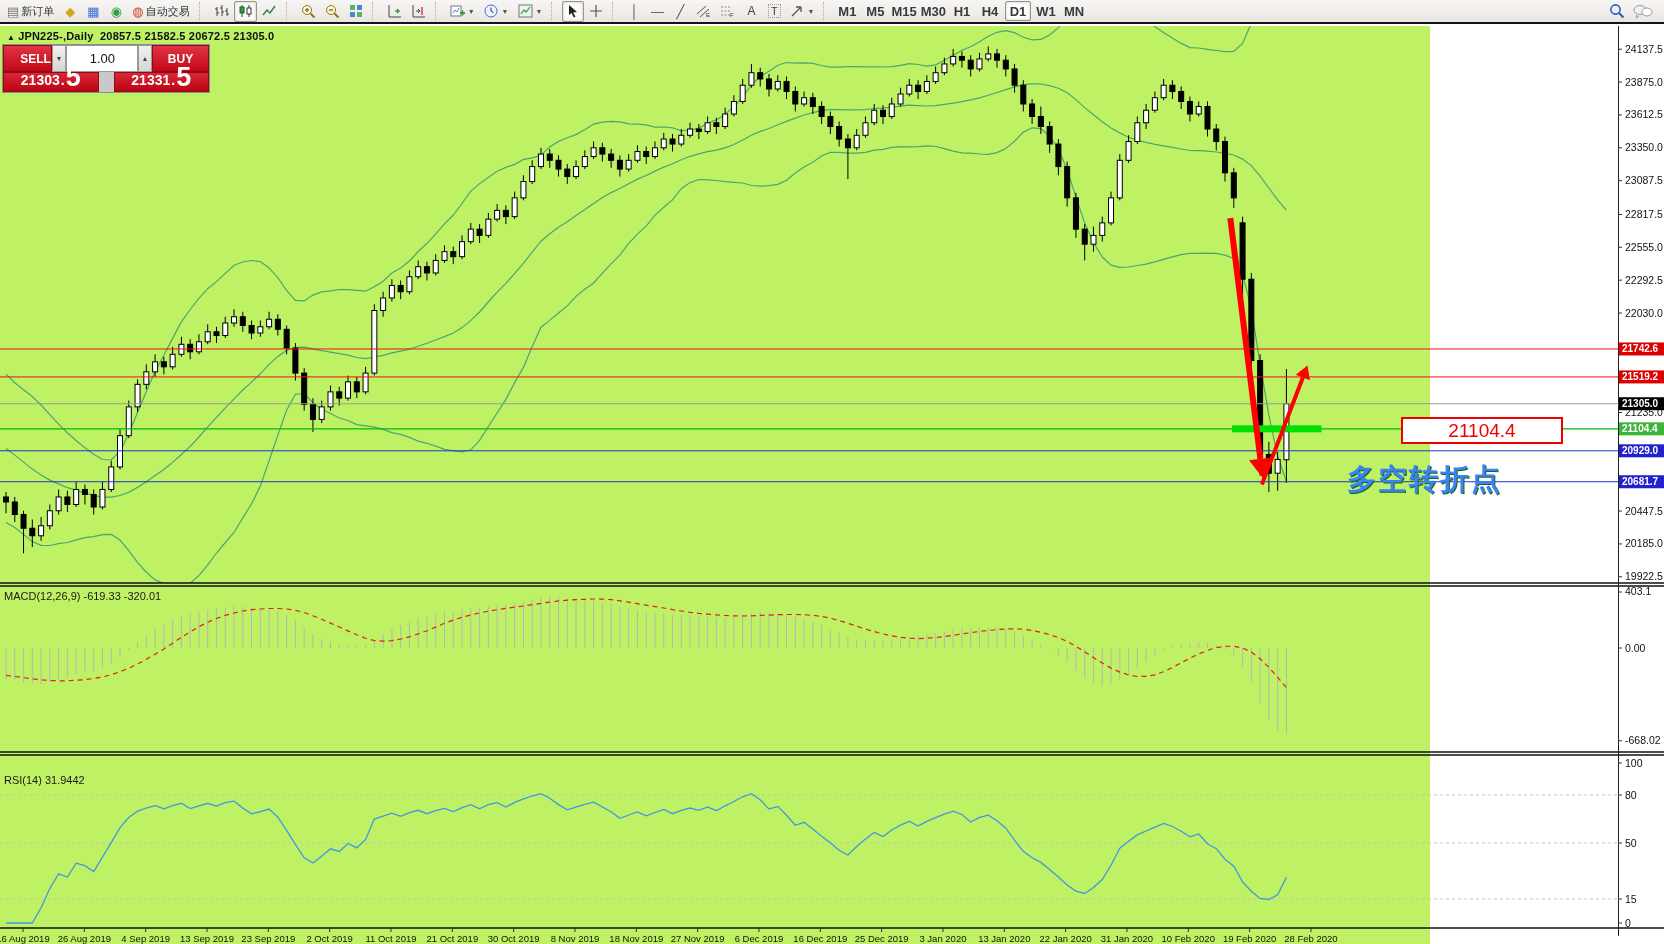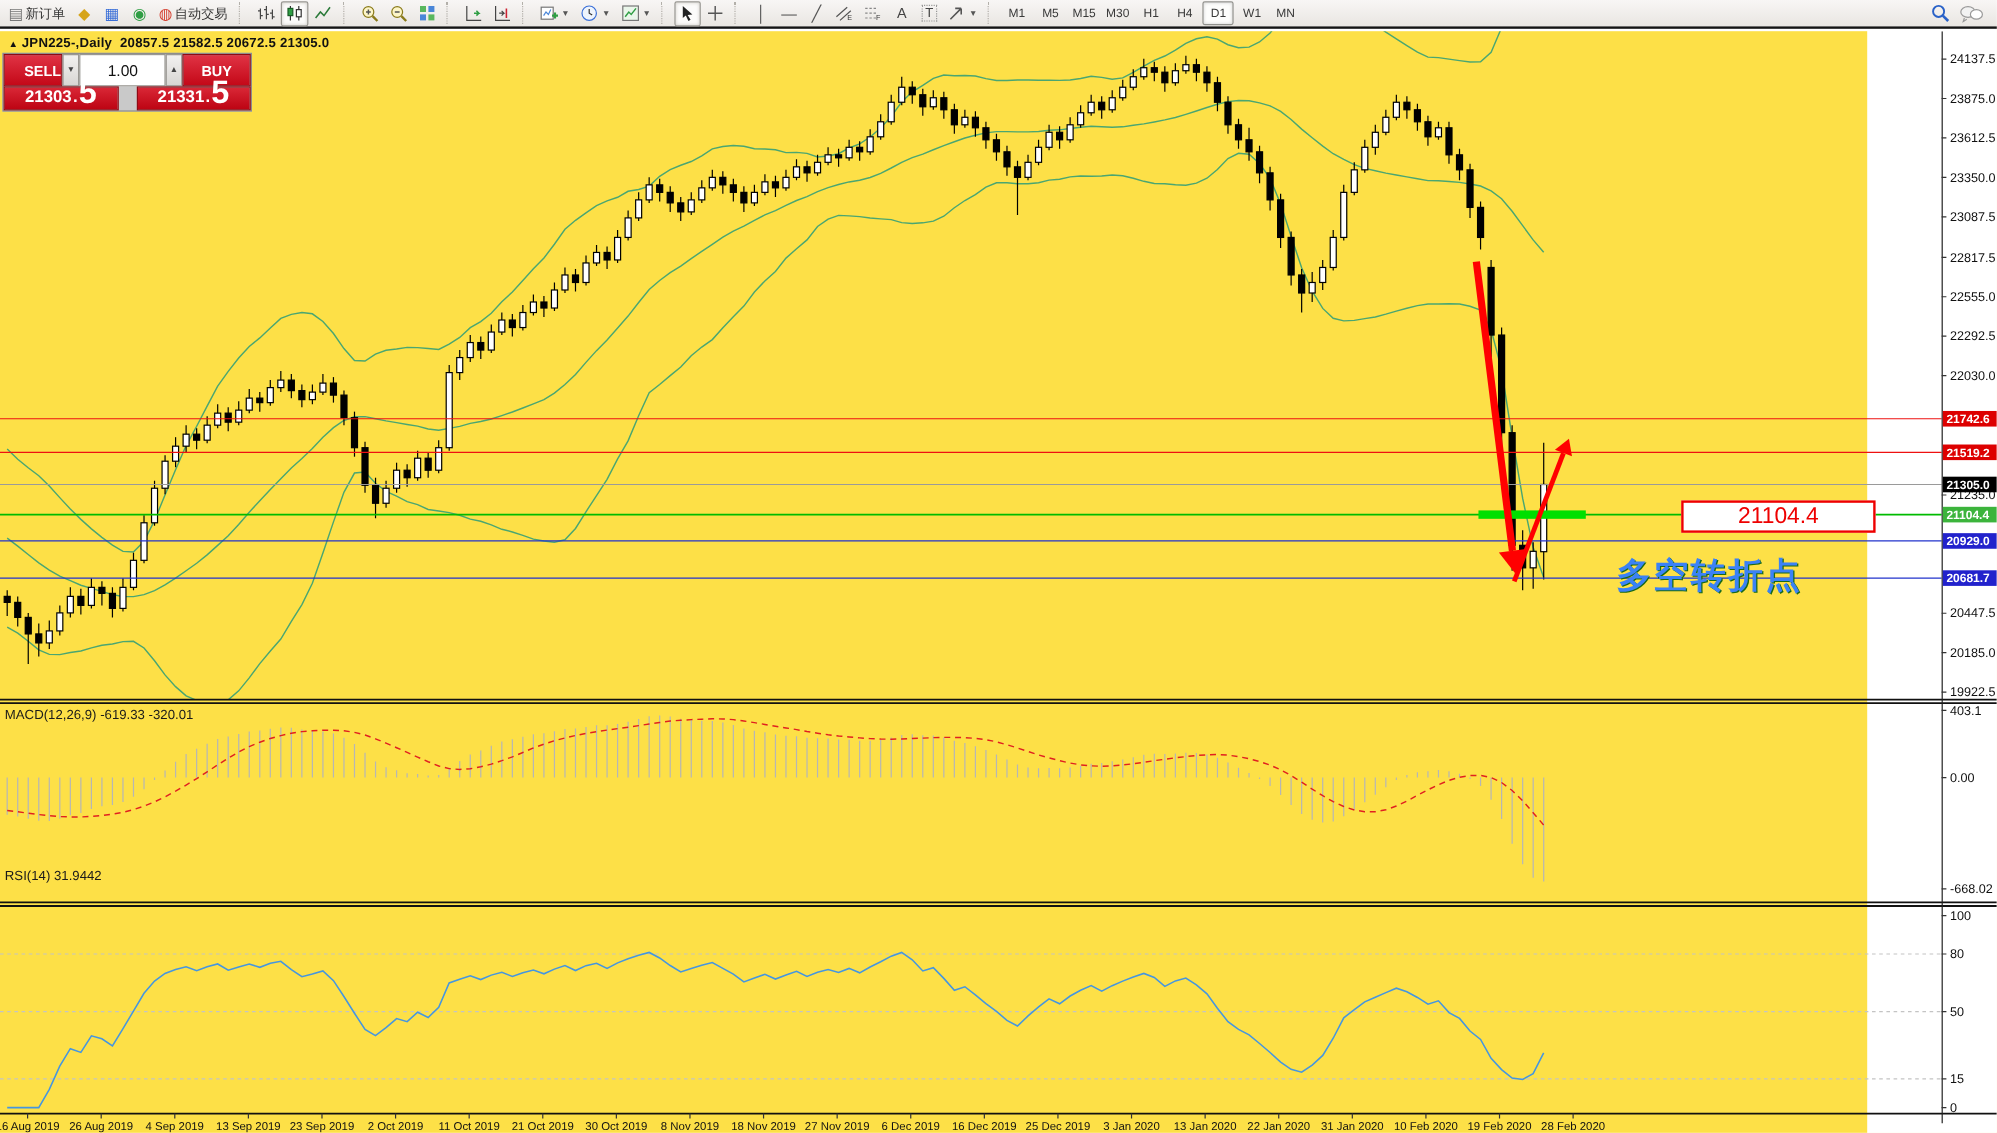--- a/index.html
+++ b/index.html
@@ -8,25 +8,25 @@
   .toolbar{position:absolute;top:0;left:0;width:1664px;height:24px;box-sizing:border-box;
     background:linear-gradient(#f8f6f5,#e9e6e2);border-bottom:2px solid #141414;
     display:flex;align-items:center;padding:0 3px;gap:1px;z-index:30;}
   .tbtn{height:21px;min-width:22px;display:flex;align-items:center;justify-content:center;
     padding:0 3px;font-size:11px;color:#333;border:1px solid transparent;border-radius:2px;box-sizing:border-box;gap:2px;}
   .tbtn.active{background:#fcfbfa;border:1px solid #979590;box-shadow:inset 0 0 3px #c9c6c0;}
   .tb-sep{width:6px;height:18px;border-left:1px dotted #b3b0aa;margin:0 3px 0 4px;}
   .caret{font-size:7px;color:#555;margin-left:1px;}
   .glyph{font-size:13px;line-height:1;}
   .tf-btn{height:20px;min-width:26px;display:flex;align-items:center;justify-content:center;
-    font-size:10px;color:#3a3a3a;border:1px solid transparent;border-radius:2px;box-sizing:border-box;}
+    font-size:13px;color:#3a3a3a;border:1px solid transparent;border-radius:2px;box-sizing:border-box;font-weight:bold;}
   .tf-btn.active{background:#fdfdfc;border:1px solid #90908c;box-shadow:inset 0 0 3px #ccc;}
   .tb-right{margin-left:auto;display:flex;align-items:center;gap:8px;padding-right:8px;}
   
-  .chart-area{position:absolute;top:26px;left:0;width:1556px;height:918px;background:#fde047;}
+  .chart-area{position:absolute;top:26px;left:0;width:1430px;height:918px;background:#bef264;}
   #chart-svg{position:absolute;top:0;left:0;}
   .sym-header{position:absolute;top:30px;left:7px;font-size:11px;font-weight:700;color:#111;z-index:5;letter-spacing:0.2px;}
   .sym-header .tri{font-size:8px;margin-right:3px;}
   .ind-label{position:absolute;left:4px;font-size:11px;color:#1a1a1a;z-index:5;}
   
   .trade-panel{position:absolute;top:44px;left:2px;width:206px;z-index:20;border:1px solid #8d8d8d;background:#c9c9c9;}
   .tp-row1{display:flex;height:27px;}
   .btn-red{background:linear-gradient(#e03344,#c40818);color:#fff;font-size:12px;font-weight:700;
     display:flex;align-items:center;justify-content:center;border:1px solid #8f0a14;box-sizing:border-box;}
   .sell-btn{width:49px;padding-left:16px;}
@@ -824,21 +824,21 @@
         <text x="1310.93" y="916" font-size="9.5" fill="#111" text-anchor="middle" font-family="Liberation Sans">28 Feb 2020</text>
       </g>
     </svg>
 </div>
 
 <div class="sym-header">
   <span class="tri">▲</span><span>JPN225-,Daily</span>&nbsp;&nbsp;<span>20857.5 21582.5 20672.5 21305.0</span>
 </div>
 
 <div class="ind-label" style="top:590px;">MACD(12,26,9) -619.33 -320.01</div>
-<div class="ind-label" style="top:724px;">RSI(14) 31.9442</div>
+<div class="ind-label" style="top:774px;">RSI(14) 31.9442</div>
 
 <div class="trade-panel">
   <div class="tp-row1">
     <div class="btn-red sell-btn">SELL</div>
     <div class="spin">▼</div>
     <div class="vol-field">1.00</div>
     <div class="spin">▲</div>
     <div class="btn-red buy-btn">BUY</div>
   </div>
   <div class="tp-row2">

